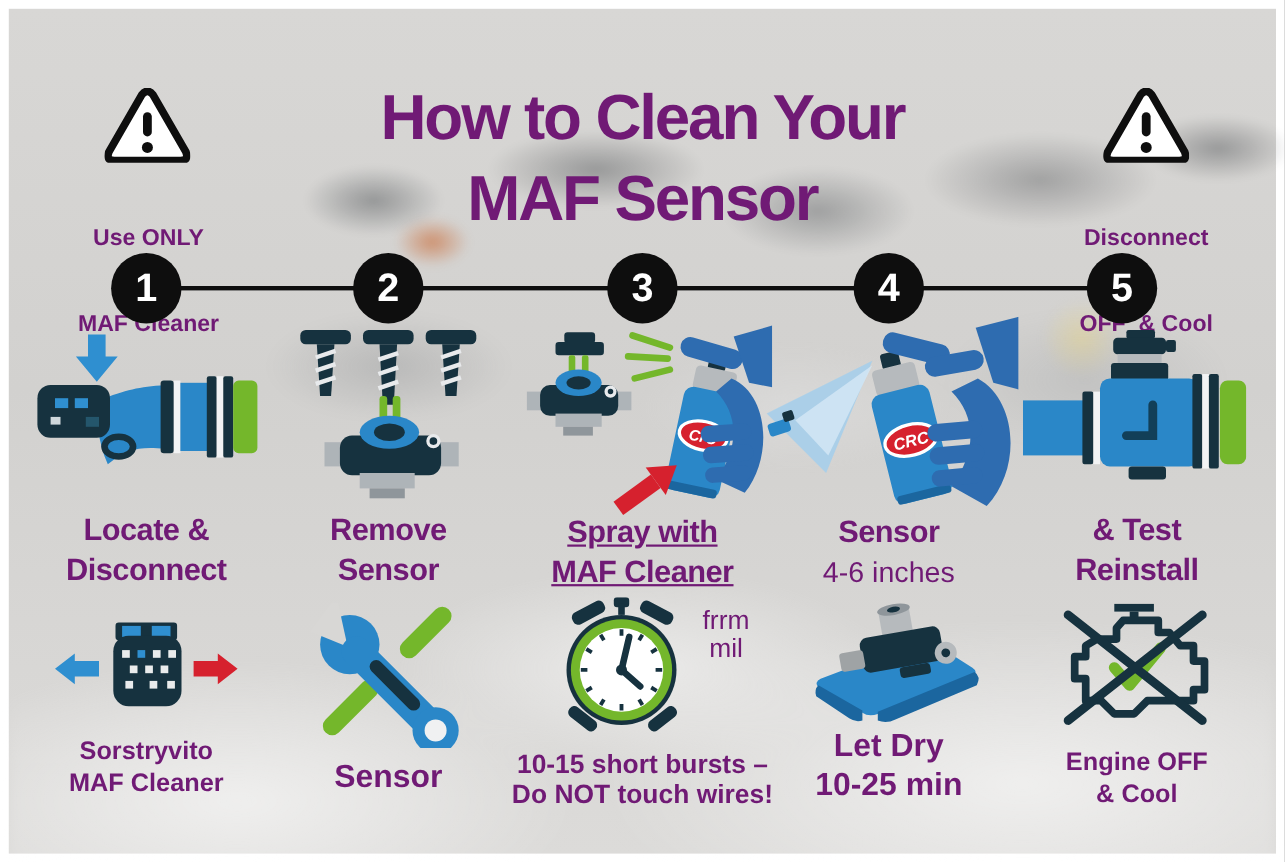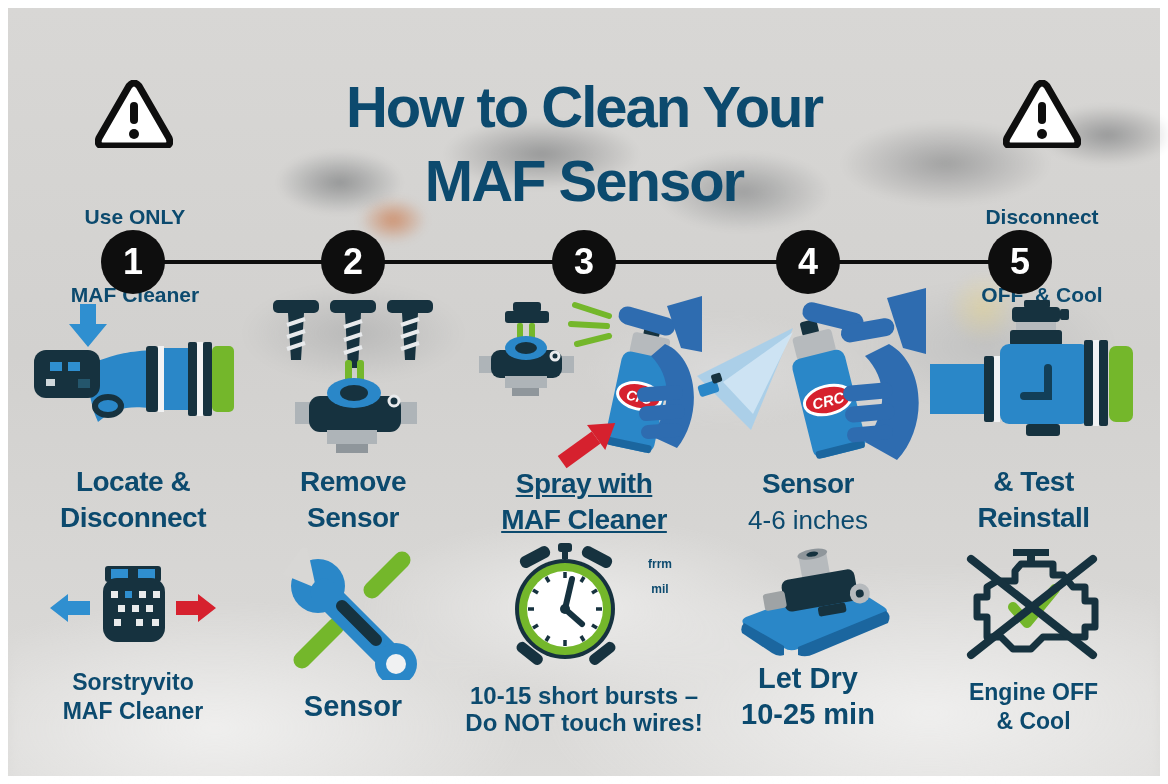--- a/index.html
+++ b/index.html
@@ -17,29 +17,29 @@
   #bg-low{position:absolute;left:0;top:250px;width:1152px;height:250px;opacity:.35;filter:blur(5px);
     background:
       radial-gradient(160px 70px at 30% 30%, rgba(90,95,100,.6), rgba(90,95,100,0) 70%),
       radial-gradient(200px 80px at 62% 45%, rgba(235,236,238,.9), rgba(235,236,238,0) 70%),
       radial-gradient(180px 90px at 85% 35%, rgba(120,126,132,.5), rgba(120,126,132,0) 72%);}
   #bg-white{position:absolute;left:0;top:480px;width:1152px;height:300px;opacity:.6;filter:blur(6px);
     background:
       radial-gradient(420px 170px at 18% 80%, rgba(255,255,255,.95), rgba(255,255,255,0) 75%),
       radial-gradient(520px 200px at 80% 75%, rgba(255,255,255,.95), rgba(255,255,255,0) 75%),
       radial-gradient(300px 120px at 50% 40%, rgba(255,255,255,.8), rgba(255,255,255,0) 75%);}
-  .txt{position:absolute;color:#0c4a6e;text-align:center;}
+  .txt{position:absolute;color:#701a75;text-align:center;}
   .title-line{font-size:58px;font-weight:700;letter-spacing:-2px;line-height:74px;}
   .warn-txt{font-size:21px;font-weight:700;line-height:26px;white-space:pre-wrap;}
   .step-label{font-size:28px;font-weight:700;line-height:36px;letter-spacing:-.5px;}
   .step-label .light{font-weight:400;font-size:26px;letter-spacing:0;}
   .sub-label{font-size:23px;font-weight:600;line-height:29px;}
   .sub-label-bold{font-size:29px;font-weight:700;line-height:36px;}
   .caption{font-size:24px;font-weight:600;line-height:27px;}
-  .note{font-size:12px;font-weight:700;line-height:25px;}
+  .note{font-size:24px;font-weight:400;line-height:25px;}
   .timeline-line{position:absolute;background:#0e0e0e;}
   .num-circle{position:absolute;width:64px;height:64px;border-radius:50%;background:#0e0e0e;color:#ffffff;
     font-size:36px;font-weight:700;display:flex;align-items:center;justify-content:center;}
   .ic{position:absolute;}
 </style>
 </head>
 <body>
 
 <div id="canvas">
   <div id="bg">

